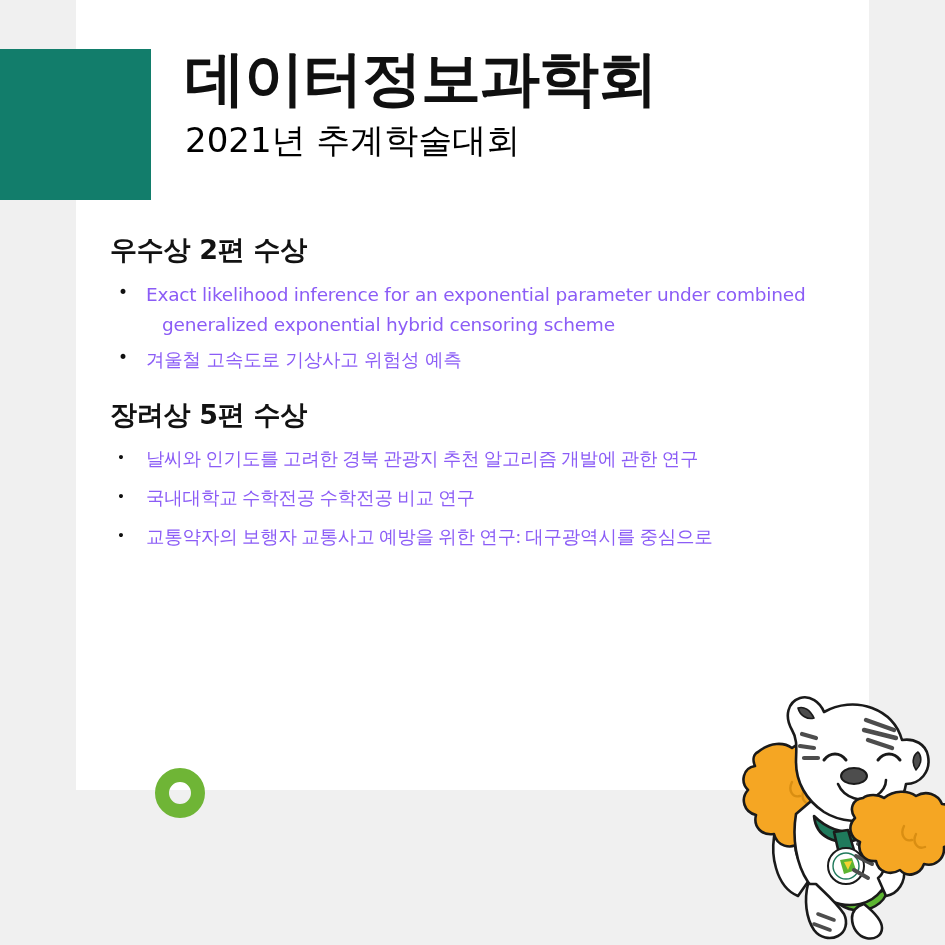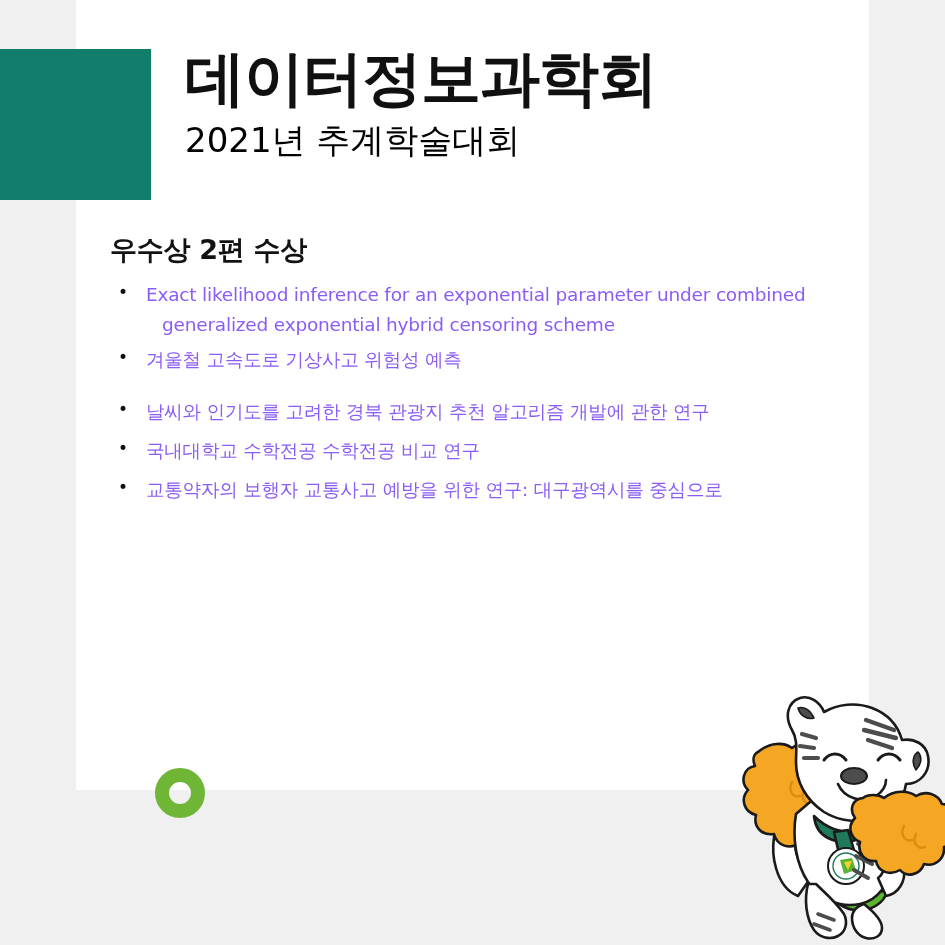--- a/index.html
+++ b/index.html
@@ -107,21 +107,21 @@
     position: absolute;
     left: 8px;
     top: -1px;
     font-size: 17px;
     color: #101010;
   }
   ul.bullets > li .cont {
     display: block;
     padding-left: 16px;
   }
-  .sec2 ul.bullets > li { margin-bottom: 9px; }
+  .sec2 ul.bullets > li { margin-bottom: 9px; font-family: Liberation Serif, serif; }
 
   
   .ring {
     position: absolute;
     left: 155px;
     top: 768px;
     width: 50px;
     height: 50px;
     border-radius: 50%;
     border: 14px solid #6fb536;
@@ -160,20 +160,21 @@
           <span>Exact likelihood inference for an exponential parameter under combined</span>
           <span class="cont">generalized exponential hybrid censoring scheme</span>
         </li>
         <li>
           <span>겨울철 고속도로 기상사고 위험성 예측</span>
         </li>
       </ul>
     </div>
 
     <div class="section sec2">
+      <div class="section-heading">장려상 5편 수상</div>
       <ul class="bullets">
         <li>
           <span>날씨와 인기도를 고려한 경북 관광지 추천 알고리즘 개발에 관한 연구</span>
         </li>
         <li>
           <span>국내대학교 수학전공 수학전공 비교 연구</span>
         </li>
         <li>
           <span>교통약자의 보행자 교통사고 예방을 위한 연구: 대구광역시를 중심으로</span>
         </li>

